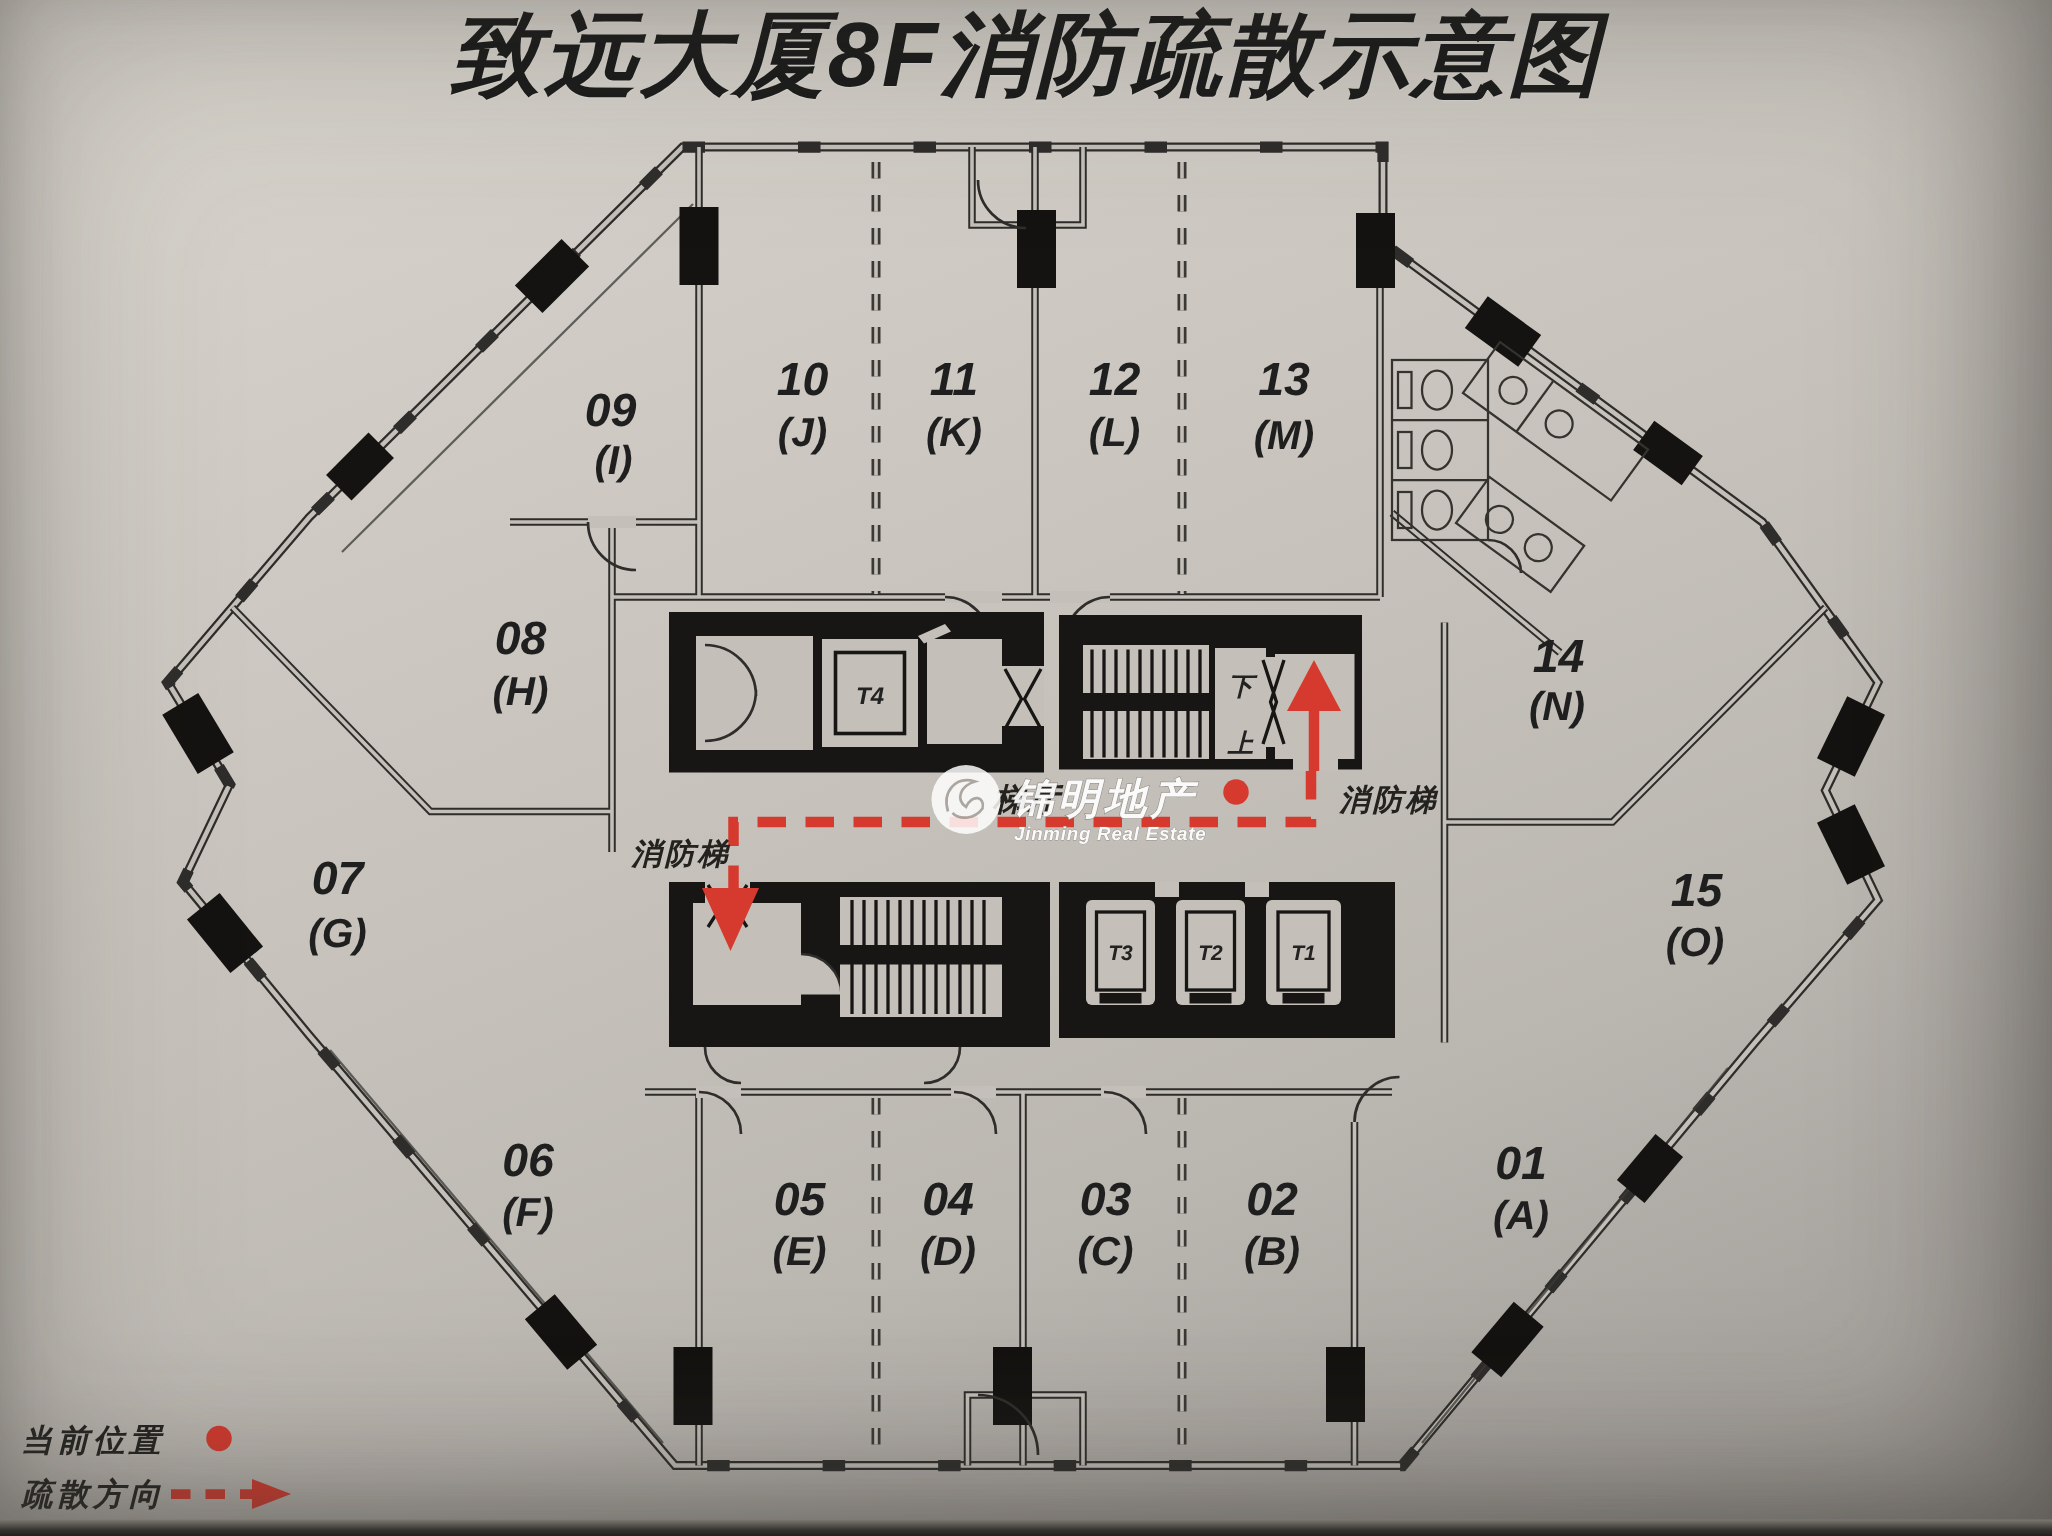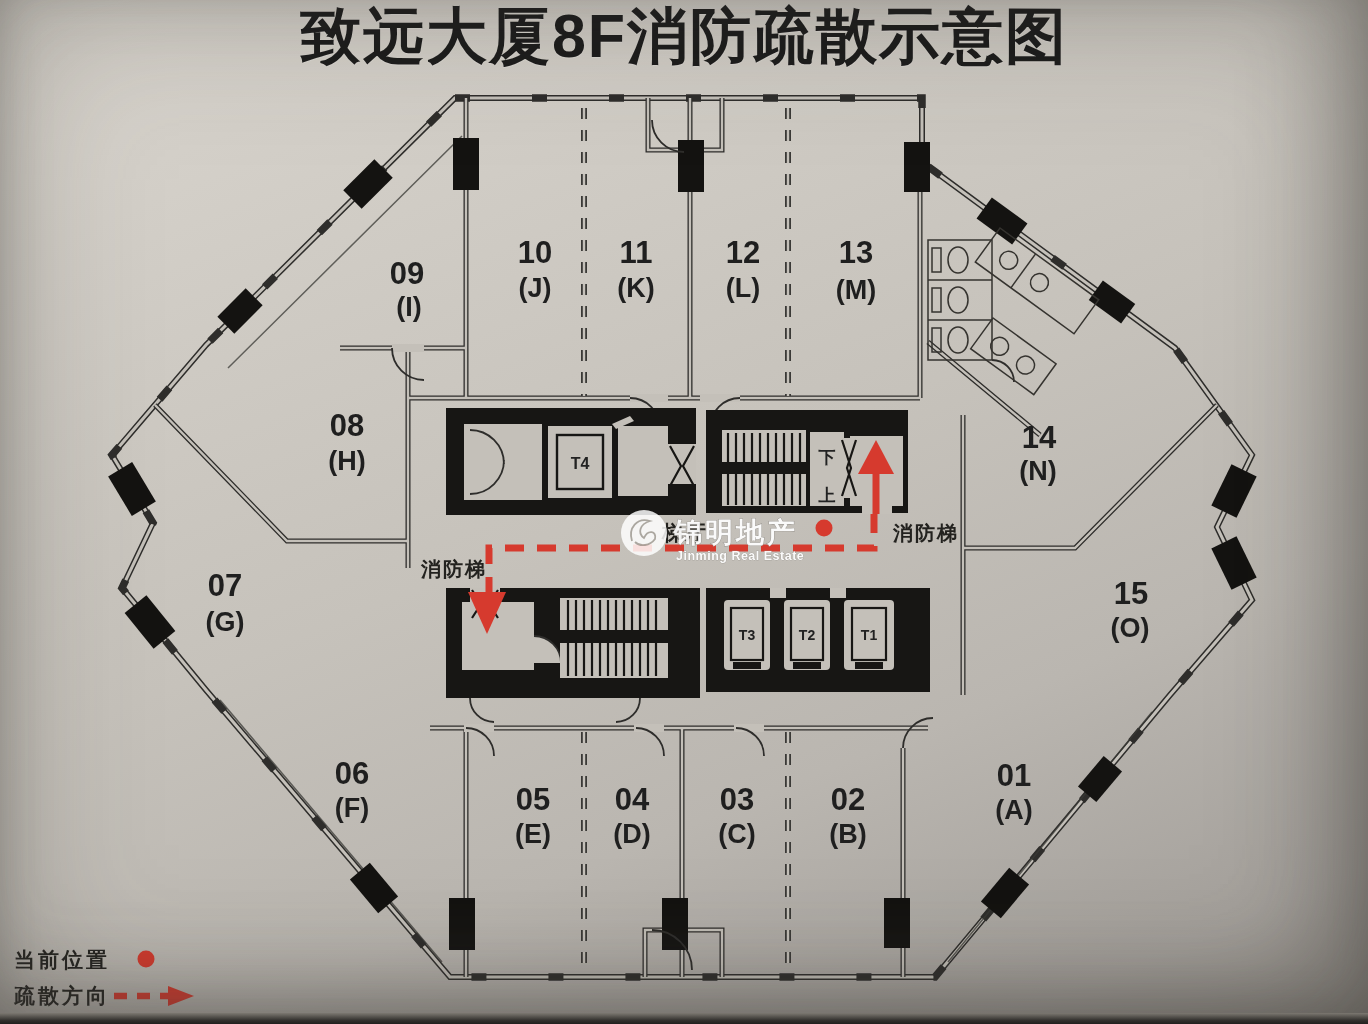--- a/index.html
+++ b/index.html
@@ -1,18 +1,18 @@
 <!DOCTYPE html>
 <html><head>
 <meta charset="utf-8">
 <style>
   html,body{margin:0;padding:0;background:#888;}
   .stage{position:relative;width:1368px;height:1024px;overflow:hidden;
     background:linear-gradient(158deg,#dad6cf 0%,#cfcbc4 26%,#c6c2bb 48%,#bab6b0 70%,#a5a19c 90%,#94908a 100%);
-    font-family:"Liberation Sans","DejaVu Sans",sans-serif;}
+    font-family:"Liberation Sans","DejaVu Sans",sans-serif;font-style:italic;}
   .vignette{position:absolute;inset:0;pointer-events:none;
     box-shadow:inset 0 0 150px rgba(60,57,53,.35), inset -40px -40px 90px rgba(60,57,53,.28), inset 0 -18px 40px rgba(60,57,53,.22);}
   .title{position:absolute;top:-4px;left:0;width:100%;text-align:center;
     font-size:61px;font-weight:800;letter-spacing:2px;color:#1b1b1b;
     text-shadow:0 1px 1px rgba(255,255,255,.22);}
   svg{position:absolute;left:0;top:0;}
   .bottom-edge{position:absolute;left:0;right:0;bottom:0;height:11px;
     background:linear-gradient(#7c7871,#34322f 65%,#21201e);}
   
   .w-d{stroke:#2e2d2b;stroke-width:6;fill:none;stroke-linejoin:miter;}

